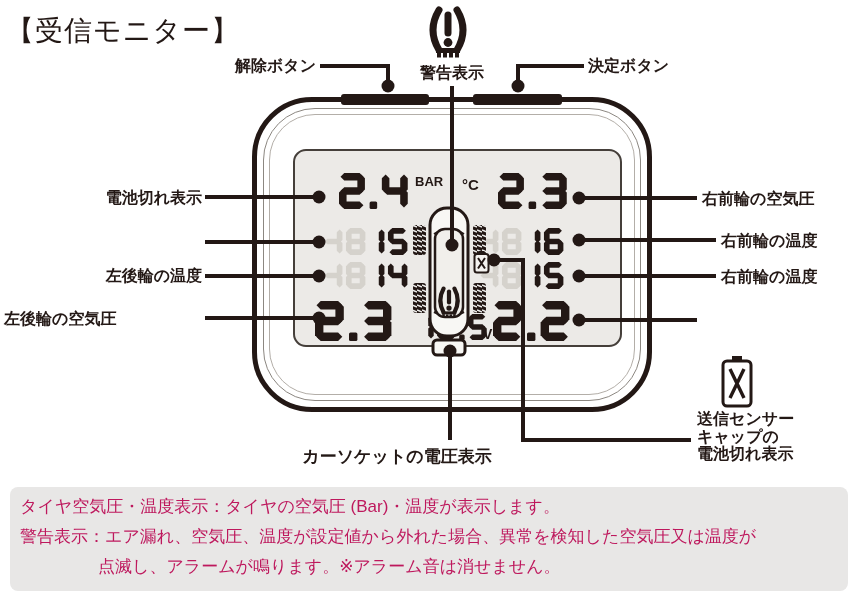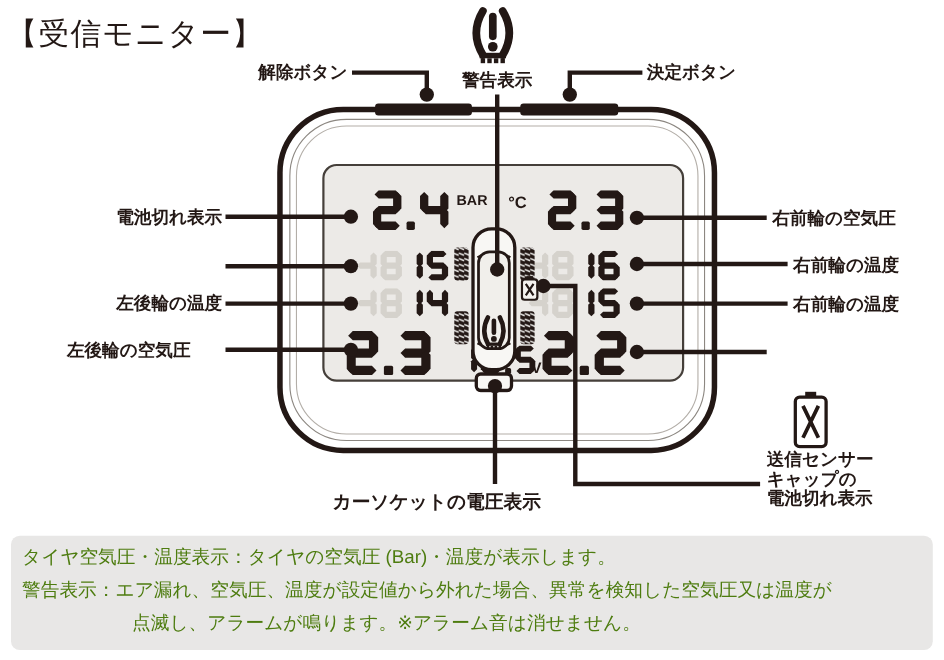--- a/index.html
+++ b/index.html
@@ -12,25 +12,25 @@
           border-radius:60px;box-sizing:border-box;background:#ffffff;z-index:2;}
   .inner1{position:absolute;left:6px;top:6px;right:6px;bottom:6px;border:1.5px solid #8c8781;border-radius:52px;}
   .inner2{position:absolute;left:5px;top:5px;right:5px;bottom:5px;border:1px solid #b3aea8;border-radius:46px;}
   .lcd{position:absolute;left:293px;top:149px;width:329px;height:198px;background:#eceae7;
        border:2px solid #453f3a;border-radius:13px;box-sizing:border-box;z-index:4;}
   .seg{position:absolute;display:block;line-height:0;}
   .unit{position:absolute;font-weight:700;color:#231815;line-height:1;}
   .overlay{position:absolute;left:0;top:0;z-index:6;pointer-events:none;}
   .icon-abs{position:absolute;line-height:0;}
   .footer{position:absolute;left:10px;top:487px;width:838px;height:104px;background:#e8e7e6;
-          border-radius:8px;box-sizing:border-box;font-size:17px;color:#4d7c0f;}
+          border-radius:8px;box-sizing:border-box;font-size:17px;color:#be185d;}
   .footer p{margin:0;line-height:20px;}
   .footer .l1{padding:10px 0 0 10px;}
   .footer .l2{padding:10px 0 0 10px;}
-  .footer .l3{padding:10px 0 0 110px;}
+  .footer .l3{padding:10px 0 0 88px;}
   .sensor-label{position:absolute;left:697px;top:410px;font-size:16px;line-height:17.5px;font-weight:600;}
 </style>
 </head>
 <body>
 
 <div class="stage">
 
   <div class="title">【受信モニター】</div>
 
   <div class="icon-abs" style="left:423px;top:4px;z-index:5">
@@ -287,21 +287,21 @@
         <circle cx="494" cy="260" r="6.5"></circle>
     </g>
   </svg>
 
   <div class="callout" style="left:150px;top:56px;width:166px;text-align:right">解除ボタン</div>
   <div class="callout" style="left:382px;top:63px;width:140px;text-align:center">警告表示</div>
   <div class="callout" style="left:588px;top:56px">決定ボタン</div>
 
   <div class="callout" style="left:0;top:188px;width:202px;text-align:right">電池切れ表示</div>
   <div class="callout" style="left:0;top:266px;width:202px;text-align:right">左後輪の温度</div>
-  <div class="callout" style="left:16px;top:309px;width:202px;text-align:center">左後輪の空気圧</div>
+  <div class="callout" style="left:4px;top:309px;width:202px;text-align:left">左後輪の空気圧</div>
 
   <div class="callout" style="left:702px;top:189px">右前輪の空気圧</div>
   <div class="callout" style="left:721px;top:231px">右前輪の温度</div>
   <div class="callout" style="left:721px;top:267px">右前輪の温度</div>
 
   <div class="callout" style="left:297px;top:445px;width:200px;text-align:center;font-size:17px">カーソケットの電圧表示</div>
 
   <div class="icon-abs" style="left:721px;top:356px">
     <svg width="32" height="52" viewBox="0 0 32 52" xmlns="http://www.w3.org/2000/svg">
       <rect x="11" y="0" width="10" height="5" fill="#231815"></rect>

